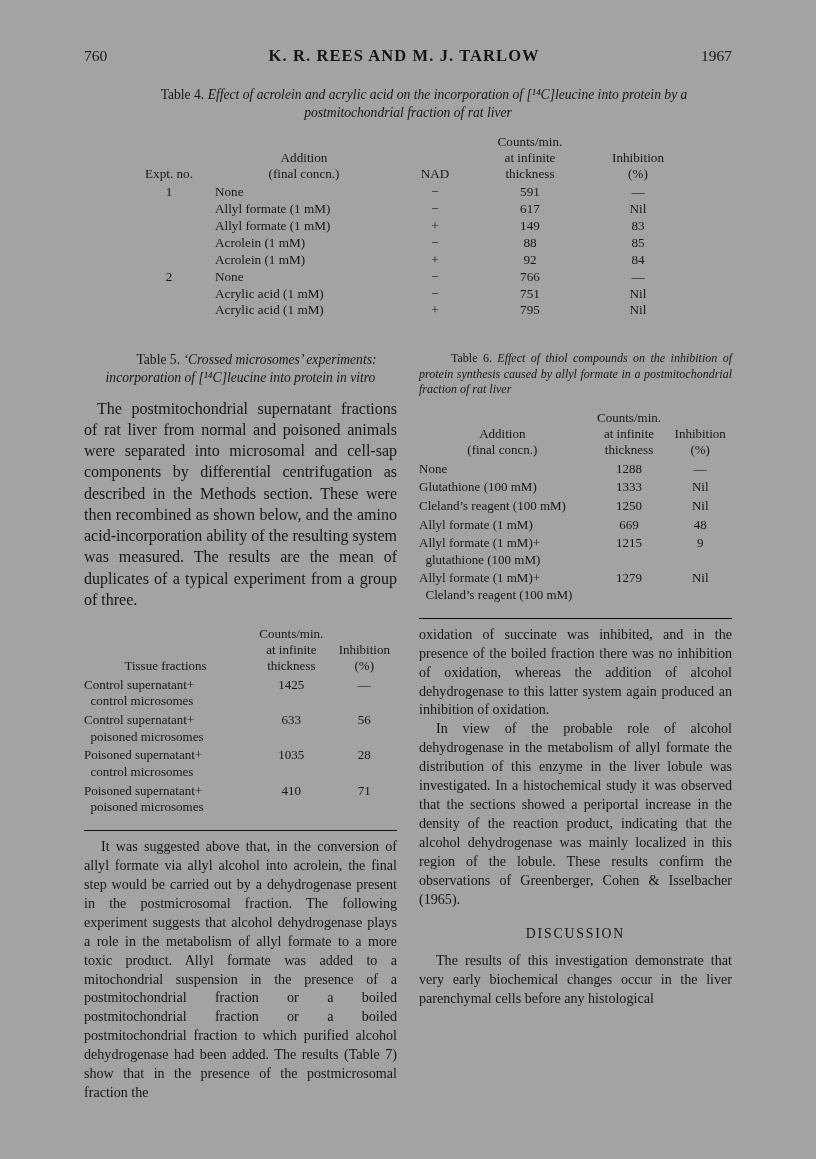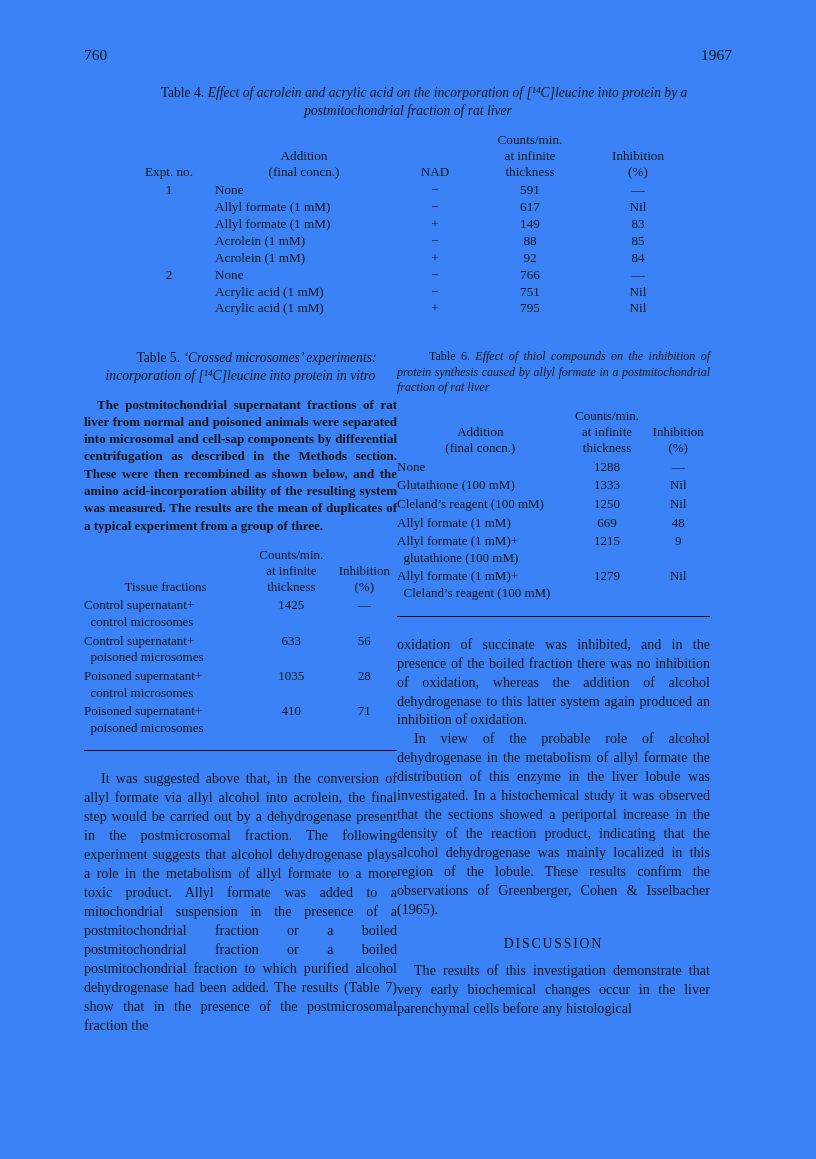--- a/index.html
+++ b/index.html
@@ -1,18 +1,18 @@
 <!DOCTYPE html>
 <html><head>
 <meta charset="utf-8">
 <style>
   html,body{margin:0;padding:0;background:#e8e8e8;}
   .page{
     width:816px;height:1159px;overflow:hidden;box-sizing:border-box;
-    background:#3b82f6;color:#161616;margin:0 auto;
+    background:#a3a3a3;color:#161616;margin:0 auto;
     font-family:"Liberation Serif","DejaVu Serif",serif;
     padding:46px 84px 0 84px;position:relative;
   }
   
   .pagehead{display:flex;justify-content:space-between;align-items:baseline;}
   .pageno{font-size:15.5px;}
   .running{font-size:16.5px;font-weight:bold;letter-spacing:1.1px;}
   
   .t4cap{margin-top:20px;text-align:center;font-size:13.6px;line-height:1.32;}
   .cap-label{font-style:normal;margin-left:32px;}
@@ -22,44 +22,45 @@
   table{border-collapse:collapse;}
   th{font-weight:normal;vertical-align:bottom;text-align:center;line-height:1.22;padding:0 7px 2px;}
   td{vertical-align:top;line-height:1.28;padding:0 7px;}
   .pre{white-space:pre-wrap;}
   .c{text-align:center;}
   .l{text-align:left;}
   .t4{margin:12px auto 0;font-size:13.2px;}
   .t4 .w-expt{width:64px;} .t4 .w-add{width:178px;} .t4 .w-nad{width:56px;}
   .t4 .w-cnt{width:106px;} .t4 .w-inh{width:82px;}
   
-  .cols{display:flex;margin-top:32px;}
+  .cols{display:flex;gap:22px;margin-top:32px;}
   .col{width:313px;}
   .t5cap{text-align:center;font-size:13.6px;line-height:1.3;}
   .t6cap{text-align:justify;font-size:12px;line-height:1.3;}
-  .colnote{margin-top:11px;font-size:13px;line-height:1.33;text-align:justify;text-indent:13px;font-weight:bold;}
+  .colnote{margin-top:11px;font-size:16px;line-height:1.33;text-align:justify;text-indent:13px;}
   .ctbl{margin-top:12px;width:100%;font-size:13px;}
   .ctbl td{padding:1px 4px 1px 0;}
   .ctbl th{padding:0 4px 2px 0;}
   .t5 .w-tis{width:172px;} .t5 .w-cnt{width:82px;} .t5 .w-inh{width:58px;}
   .t6 .w-add{width:176px;} .t6 .w-cnt{width:80px;} .t6 .w-inh{width:56px;}
   .rule{border-top:1.5px solid #111;margin-top:13px;}
   
-  .bodytext{margin-top:18px;}
+  .bodytext{margin-top:6px;}
   .bodytext p{margin:0;font-size:14.1px;line-height:1.345;text-align:justify;}
   .indent{text-indent:17px;}
   .discussion{margin:17px 0 9px;text-align:center;font-size:13.8px;letter-spacing:1.8px;font-family:Liberation Serif, serif;}
 </style>
 </head>
 <body>
 
 <div class="page">
 
   <div class="pagehead">
     <span class="pageno">760</span>
+    <span class="running">K. R. REES AND M. J. TARLOW</span>
     <span class="pageno">1967</span>
   </div>
 
   <div class="t4cap">
     <span class="cap-label">Table 4.</span>
     <span class="cap-italic">Effect of acrolein and acrylic acid on the incorporation of [¹⁴C]leucine into protein by a postmitochondrial fraction of rat liver</span>
   </div>
 
   <table class="t4">
     <thead>

